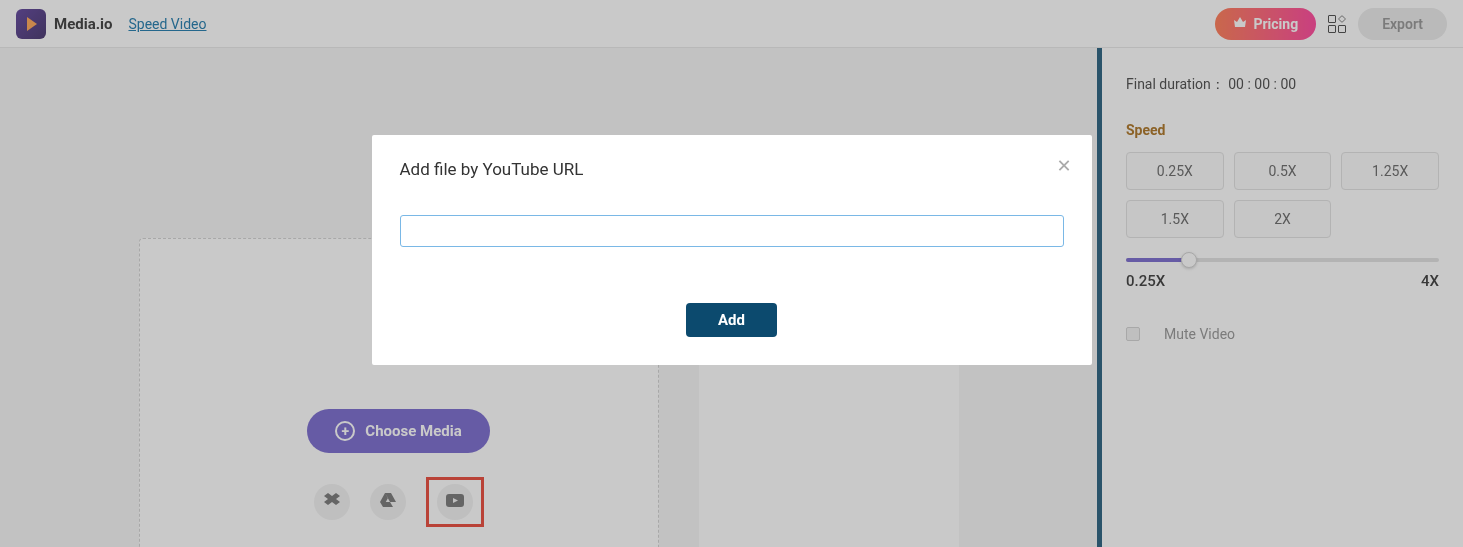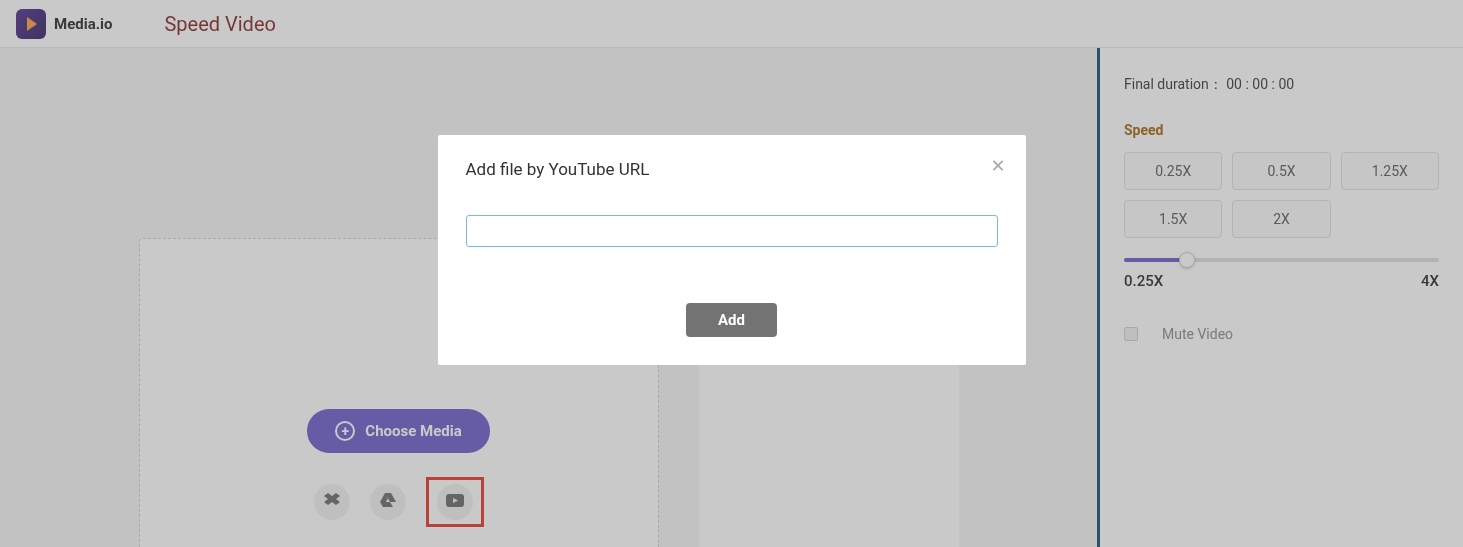--- a/index.html
+++ b/index.html
@@ -17,21 +17,20 @@
       overflow: hidden;
     }
     
     .header {
       height: 48px;
       background: #fff;
       display: flex;
       align-items: center;
       padding: 0 16px;
       border-bottom: 1px solid #e5e5e5;
-      gap: 36px;
     }
     
     .logo-wrap {
       display: flex;
       align-items: center;
       gap: 8px;
     }
     
     .logo {
       width: 30px;
@@ -53,22 +52,23 @@
     }
     
     .brand {
       font-weight: 700;
       font-size: 15px;
       color: #222;
     }
     
     .page-title {
       margin-left: 16px;
-      font-size: 20px;
-      color: #7f1d1d;
+      font-size: 14px;
+      color: #0369a1;
+      text-decoration: underline;
     }
     
     .header-right {
       margin-left: auto;
       display: flex;
       align-items: center;
       gap: 12px;
     }
     
     .pricing-btn {
@@ -195,21 +195,21 @@
     .preview-placeholder {
       width: 260px;
       height: 320px;
       background: #fff;
       margin-top: 180px;
     }
     
     .sidebar {
       width: 366px;
       background: #fff;
-      border-left: 3px solid #0c4a6e;
+      border-left: 5px solid #0c4a6e;
       padding: 28px 24px;
     }
     
     .duration-row {
       font-size: 14px;
       color: #333;
       margin-bottom: 28px;
     }
     
     .section-label {
@@ -306,21 +306,21 @@
       position: absolute;
       inset: 0;
       background: rgba(100,100,100,0.35);
       display: flex;
       align-items: flex-start;
       justify-content: center;
       padding-top: 135px;
     }
     
     .modal {
-      width: 588px;
+      width: 720px;
       background: #fff;
       border-radius: 2px;
       padding: 24px 28px 28px 28px;
       position: relative;
     }
     
     .modal-title {
       font-size: 17px;
       color: #333;
       margin-bottom: 36px;
@@ -347,21 +347,21 @@
       outline: none;
     }
     
     .modal-footer {
       display: flex;
       justify-content: center;
       margin-top: 56px;
     }
     
     .add-btn {
-      background: #737373;
+      background: #0c4a6e;
       color: #fff;
       border: none;
       border-radius: 4px;
       padding: 8px 32px;
       font-weight: 700;
       font-size: 15px;
       cursor: pointer;
     }
   </style>
 </head>
@@ -369,20 +369,37 @@
 
 <div class="header">
   <div class="logo-wrap">
     <div class="logo">
       <div class="logo-inner"></div>
     </div>
     <span class="brand">Media.io</span>
   </div>
   <span class="page-title">Speed Video</span>
 
+  <div class="header-right">
+    <button class="pricing-btn">
+      <span>
+        <svg width="14" height="12" viewBox="0 0 14 12" fill="#fff">
+            <path d="M1 3l3 2 3-5 3 5 3-2-1 7H2z"></path>
+          </svg>
+      </span>
+      <span>Pricing</span>
+    </button>
+    <div class="grid-icon">
+      <div></div>
+        <div class="diamond"></div>
+        <div></div>
+        <div></div>
+    </div>
+    <button class="export-btn">Export</button>
+  </div>
 </div>
 
 <div class="main-area">
   <div class="canvas-area">
     <div class="upload-box">
       <button class="choose-files-btn">
         <span class="plus-circle">+</span>
         <span>Choose Media</span>
       </button>
       <div class="source-icons">

